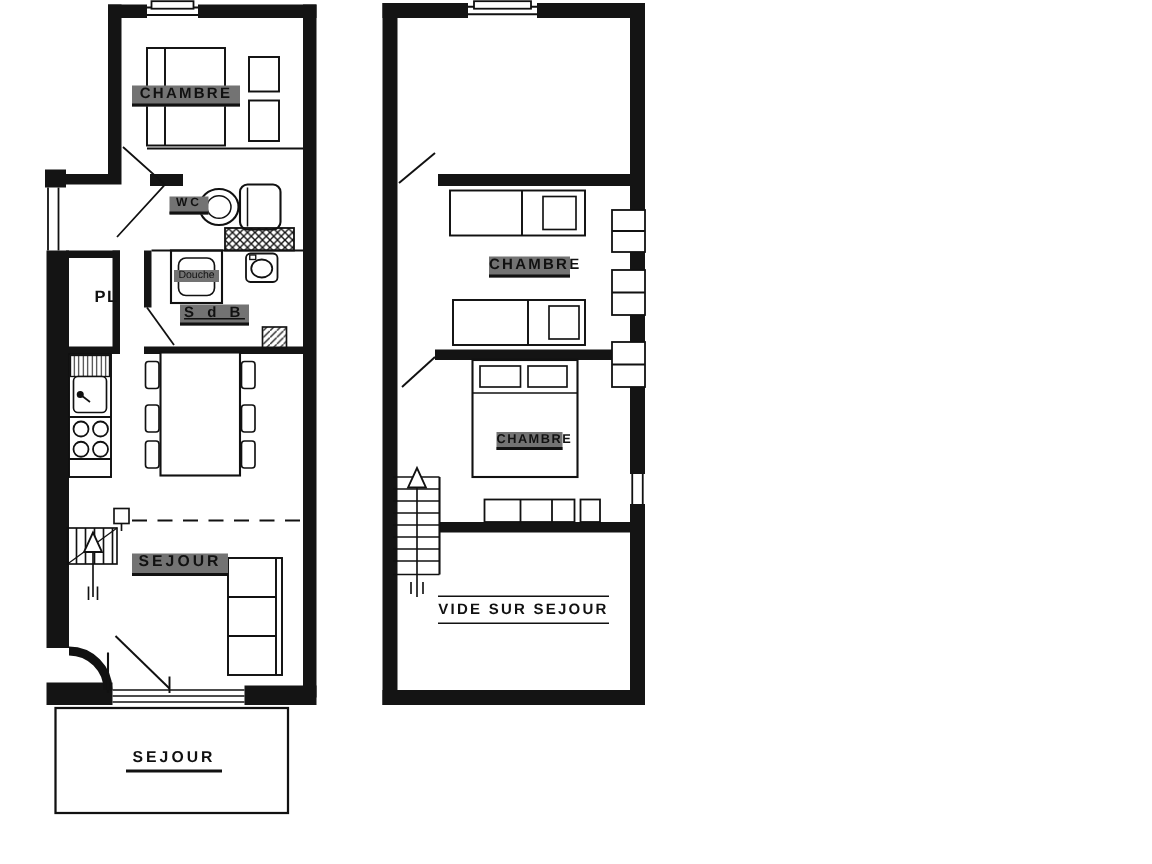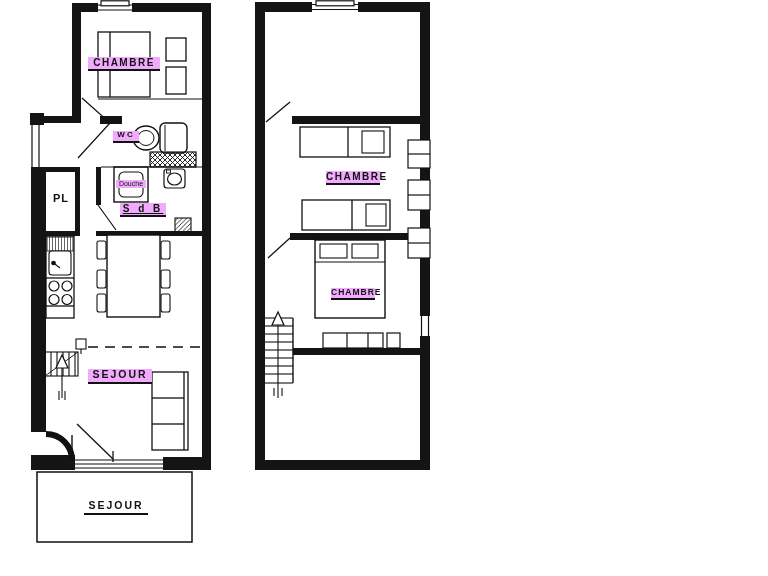--- a/index.html
+++ b/index.html
@@ -3,28 +3,28 @@
 <meta charset="utf-8">
 <style>
   html,body{margin:0;padding:0;background:#ffffff;}
   .stage{
     position:relative;width:768px;height:576px;background:#ffffff;overflow:hidden;
     font-family:"Liberation Sans","DejaVu Sans",sans-serif;
   }
   .stage svg{position:absolute;left:0;top:0;}
   .lbl{
     position:absolute;color:#111;font-weight:bold;text-align:center;
-    white-space:nowrap;line-height:1.1;background:#f0abfc;
+    white-space:nowrap;line-height:1.1;background:#737373;
   }
   .ul{border-bottom:2px solid #111;padding-bottom:1px;}
   .lbl-chambre-g{left:88px;top:57px;width:72px;font-size:10px;letter-spacing:1.5px;}
   .lbl-wc{left:113px;top:131px;width:26px;font-size:8px;letter-spacing:2px;}
   .lbl-douche{left:116px;top:180px;width:30px;font-size:7px;font-weight:normal;letter-spacing:0;}
   .lbl-sdb{left:120px;top:203px;width:46px;font-size:10px;letter-spacing:3px;text-decoration:underline;}
-  .lbl-pl{left:47px;top:192px;width:28px;font-size:11px;letter-spacing:1px;background:none;}
+  .lbl-pl{left:47px;top:192px;width:48px;font-size:11px;letter-spacing:1px;background:none;}
   .lbl-sejour{left:88px;top:369px;width:64px;font-size:10.5px;letter-spacing:2px;}
   .lbl-balcon{left:84px;top:500px;width:64px;font-size:10.5px;letter-spacing:2px;background:none;}
   .lbl-pna{
     left:297px;top:38px;width:80px;font-size:12.5px;font-weight:normal;color:#333;
     white-space:normal;line-height:1.65;letter-spacing:0.3px;background:none;
   }
   .lbl-chambre-u1{left:326px;top:171px;width:54px;font-size:10px;letter-spacing:1.5px;}
   .lbl-chambre-u2{left:331px;top:288px;width:44px;font-size:8.5px;letter-spacing:1px;}
   .lbl-vide{
     left:292px;top:397px;width:114px;font-size:10px;letter-spacing:1.5px;
@@ -292,14 +292,15 @@
 <div class="lbl ul lbl-chambre-g">CHAMBRE</div>
 <div class="lbl ul lbl-wc">WC</div>
 <div class="lbl lbl-douche">Douche</div>
 <div class="lbl ul lbl-sdb">S d B</div>
 <div class="lbl lbl-pl">PL</div>
 <div class="lbl ul lbl-sejour">SEJOUR</div>
 <div class="lbl ul lbl-balcon">SEJOUR</div>
 
 <div class="lbl ul lbl-chambre-u1">CHAMBRE</div>
 <div class="lbl ul lbl-chambre-u2">CHAMBRE</div>
+<div class="lbl lbl-vide">VIDE SUR SEJOUR</div>
 
 </div>
 
 </body></html>

